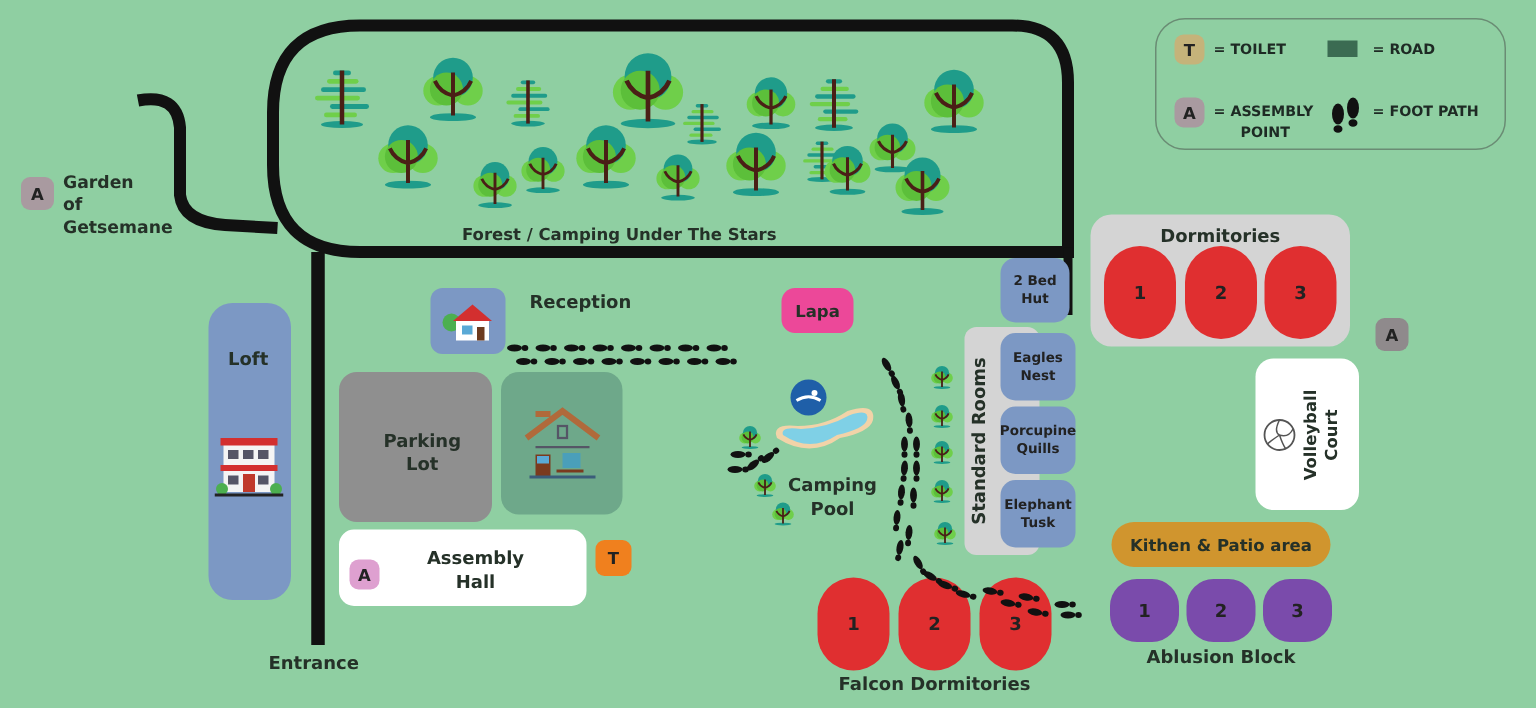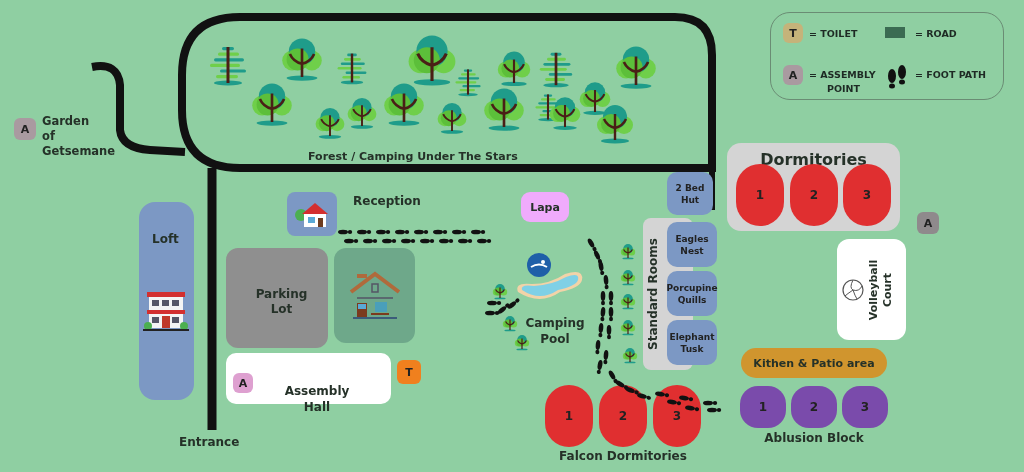--- a/index.html
+++ b/index.html
@@ -218,21 +218,21 @@
   <svg width="36" height="30">
     <circle cx="7" cy="16" r="6" fill="#4caf50"></circle>
     <rect x="10" y="14" width="22" height="14" fill="#fff"></rect>
     <polygon points="8,15 21,4 34,15" fill="#d32f2f"></polygon>
     <rect x="14" y="18" width="7" height="6" fill="#5aa9d6"></rect>
     <rect x="24" y="19" width="5" height="9" fill="#6d3b1f"></rect>
   </svg>
 </div>
 <div class="abs lbl" style="left:353px;top:194px;font-size:12px;">Reception</div>
 
-<div class="box lbl" style="left:521px;top:192px;width:48px;height:30px;background:#f0abfc;border-radius:9px;font-size:11px;">Lapa</div>
+<div class="box lbl" style="left:521px;top:192px;width:48px;height:30px;background:#ec4899;border-radius:9px;font-size:11px;">Lapa</div>
 
 <div class="abs blue" style="left:139px;top:202px;width:55px;height:198px;border-radius:16px;"></div>
 <div class="abs lbl" style="left:152px;top:232px;font-size:12px;">Loft</div>
 <svg class="abs" style="left:143px;top:288px;" width="46" height="48">
   <rect x="6" y="4" width="34" height="36" fill="#f4f4f4"></rect>
   <rect x="4" y="4" width="38" height="5" fill="#d32f2f"></rect>
   <rect x="4" y="22" width="38" height="4" fill="#d32f2f"></rect>
   <rect x="9" y="12" width="7" height="6" fill="#556"></rect>
     <rect x="19" y="12" width="7" height="6" fill="#556"></rect>
     <rect x="29" y="12" width="7" height="6" fill="#556"></rect>
@@ -259,21 +259,21 @@
     <rect x="10" y="33" width="10" height="15" fill="#7b3a1e"></rect>
     <rect x="11" y="34" width="8" height="5" fill="#5aa9d6"></rect>
     <rect x="28" y="32" width="12" height="10" fill="#4a9fba"></rect>
     <rect x="24" y="43" width="18" height="2" fill="#7b3a1e"></rect>
     <line x1="6" y1="48" x2="50" y2="48" stroke="#3b5c7a" stroke-width="2"></line>
   </svg>
 </div>
 
 <div class="abs" style="left:226px;top:353px;width:165px;height:51px;background:#fff;border-radius:10px;"></div>
 <div class="badge" style="left:233px;top:373px;background:#dea0d0;">A</div>
-<div class="abs lbl" style="left:262px;top:364px;width:110px;text-align:center;font-size:12px;line-height:16px;margin-top:19px;">
+<div class="abs lbl" style="left:262px;top:364px;width:110px;text-align:center;font-size:12px;line-height:16px;">
   <div>Assembly</div>
   <div>Hall</div>
 </div>
 <div class="badge" style="left:397px;top:360px;width:24px;height:24px;background:#f0801e;">T</div>
 
 <div class="abs lbl" style="left:179px;top:435px;font-size:12px;text-align:right;">Entrance</div>
 
 <svg class="abs" style="left:510px;top:250px;" width="80" height="60">
   <circle cx="29" cy="15" r="12" fill="#1f5fa8"></circle>
   <path d="M 21 17 Q 29 12 37 17" stroke="#fff" stroke-width="2" fill="none"></path>
@@ -376,21 +376,21 @@
     </div>
 </div>
 <div class="box room" style="left:667px;top:320px;width:50px;height:45px;">
   <div>
       <div>Elephant</div>
       <div>Tusk</div>
     </div>
 </div>
 
 <div class="abs" style="left:727px;top:143px;width:173px;height:88px;background:#d4d4d4;border-radius:14px;"></div>
-<div class="abs lbl" style="left:727px;top:150px;width:173px;text-align:center;font-size:16px;">Dormitories</div>
+<div class="abs lbl" style="left:727px;top:150px;width:173px;text-align:center;font-size:12px;">Dormitories</div>
 <div class="box red" style="left:736px;top:164px;width:48px;height:62px;">1</div>
 <div class="box red" style="left:790px;top:164px;width:48px;height:62px;">2</div>
 <div class="box red" style="left:843px;top:164px;width:48px;height:62px;">3</div>
 
 <div class="badge" style="left:917px;top:212px;width:22px;height:22px;background:#8f8a8c;">A</div>
 
 <div class="abs" style="left:837px;top:239px;width:69px;height:101px;background:#fff;border-radius:12px;"></div>
 <svg class="abs" style="left:841px;top:278px;" width="24" height="24">
   <circle cx="12" cy="12" r="10" fill="#fff" stroke="#555" stroke-width="1.2"></circle>
   <path d="M12 2 Q 8 10 12 12 Q 18 14 21 8 M 12 12 Q 6 16 4 18 M 12 12 Q 14 18 16 21" fill="none" stroke="#555" stroke-width="1"></path>

